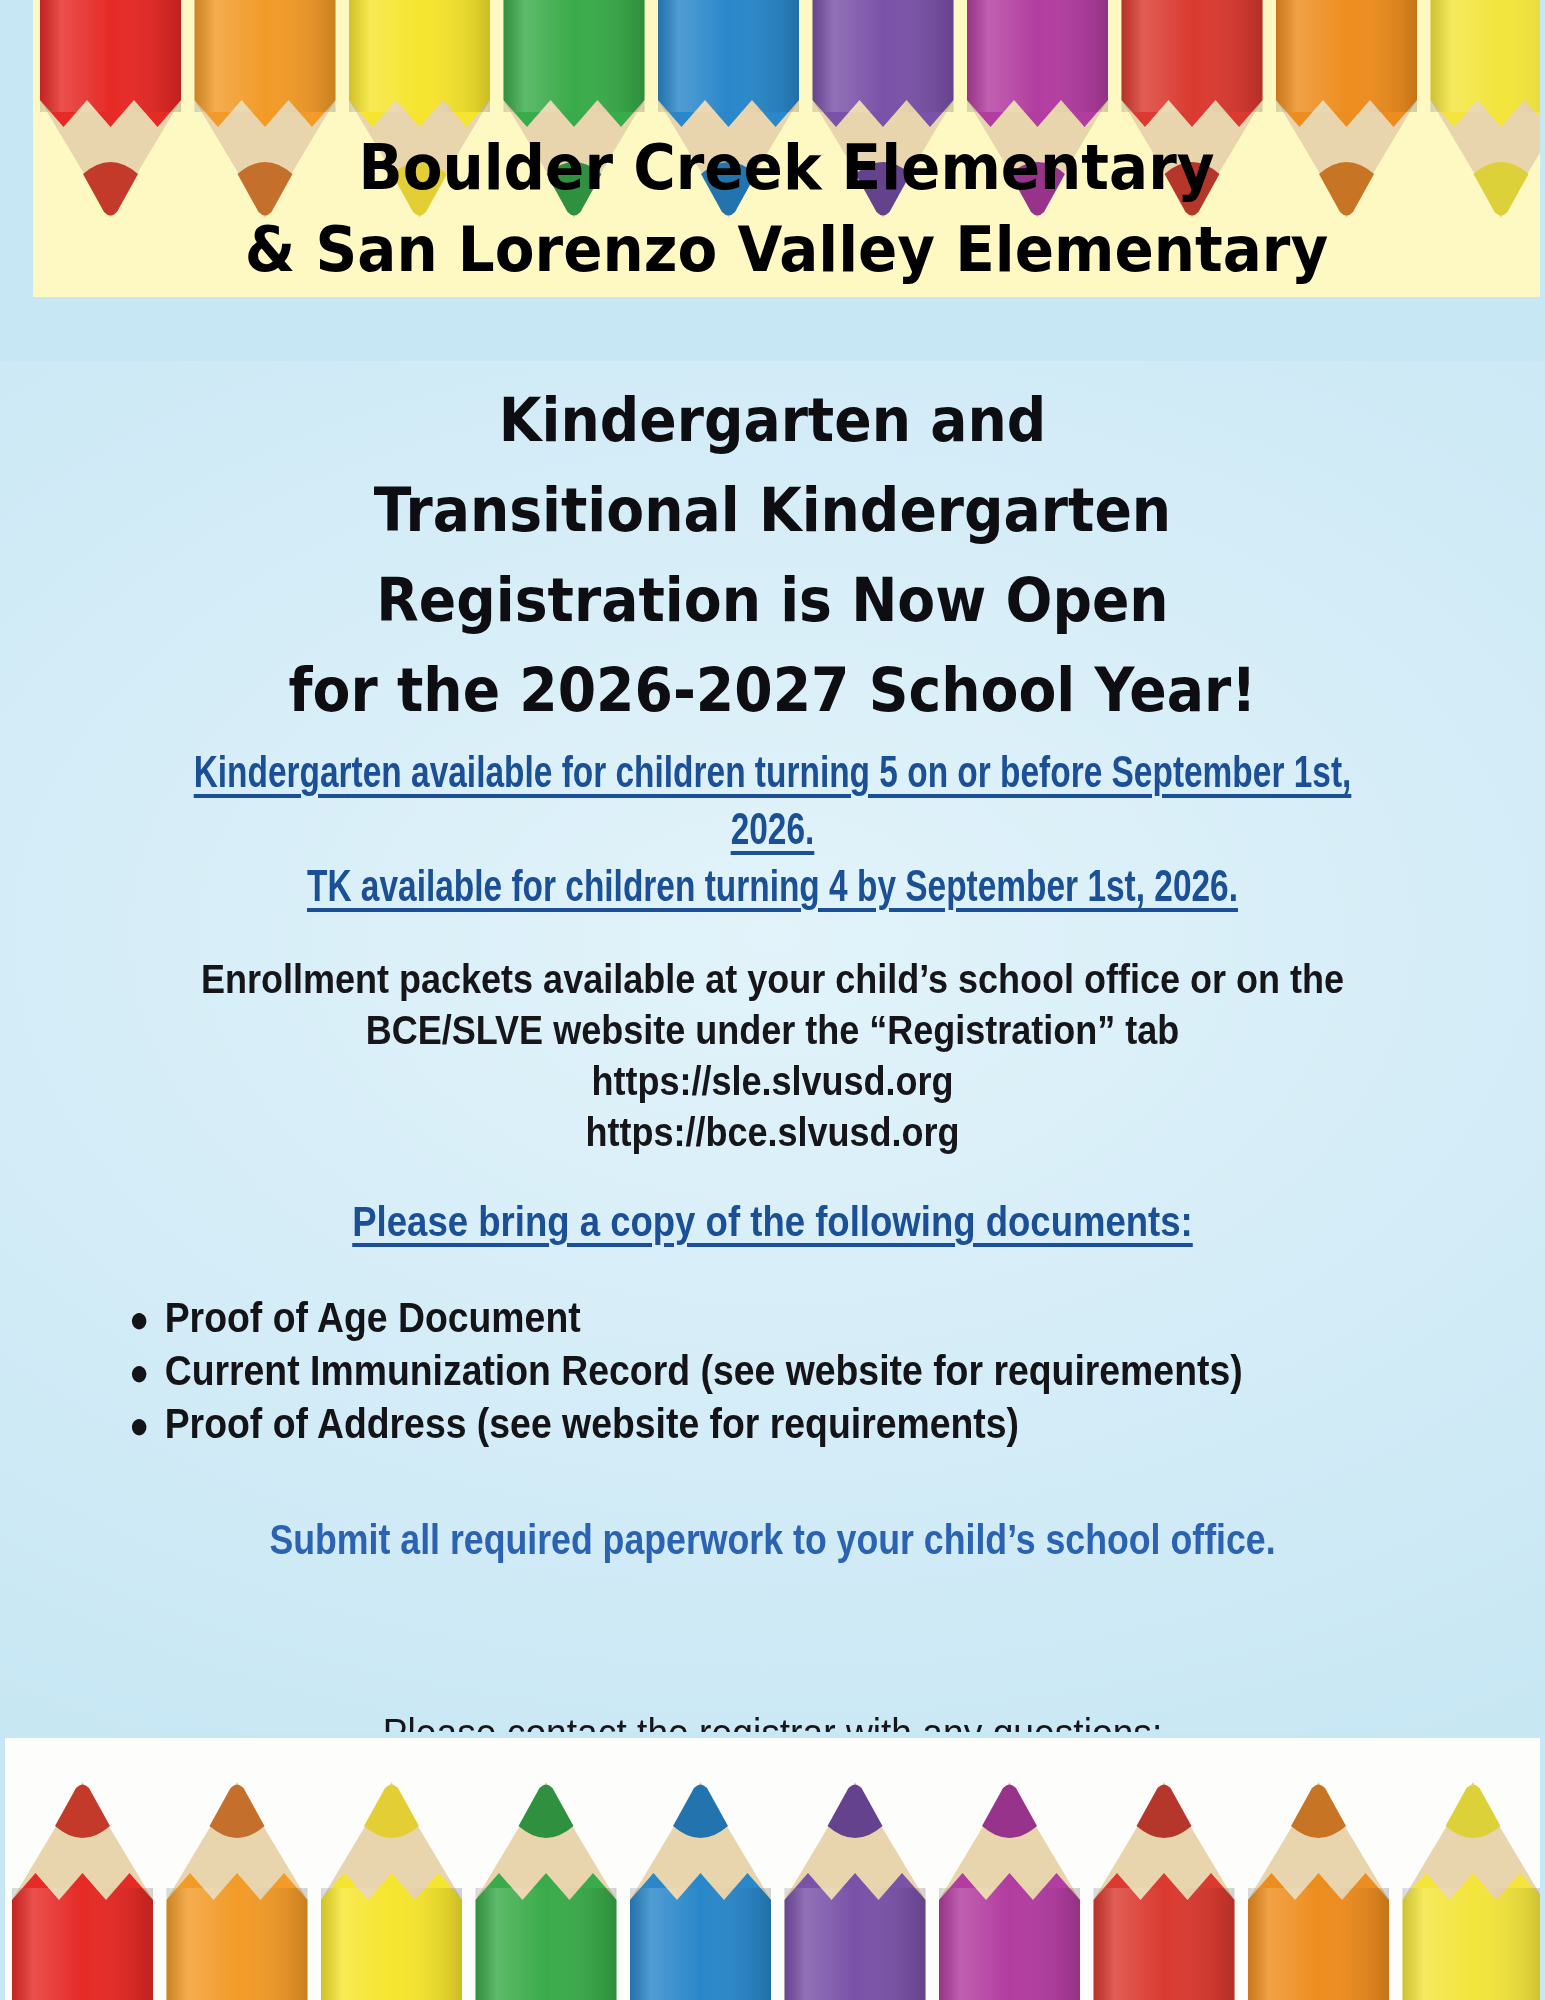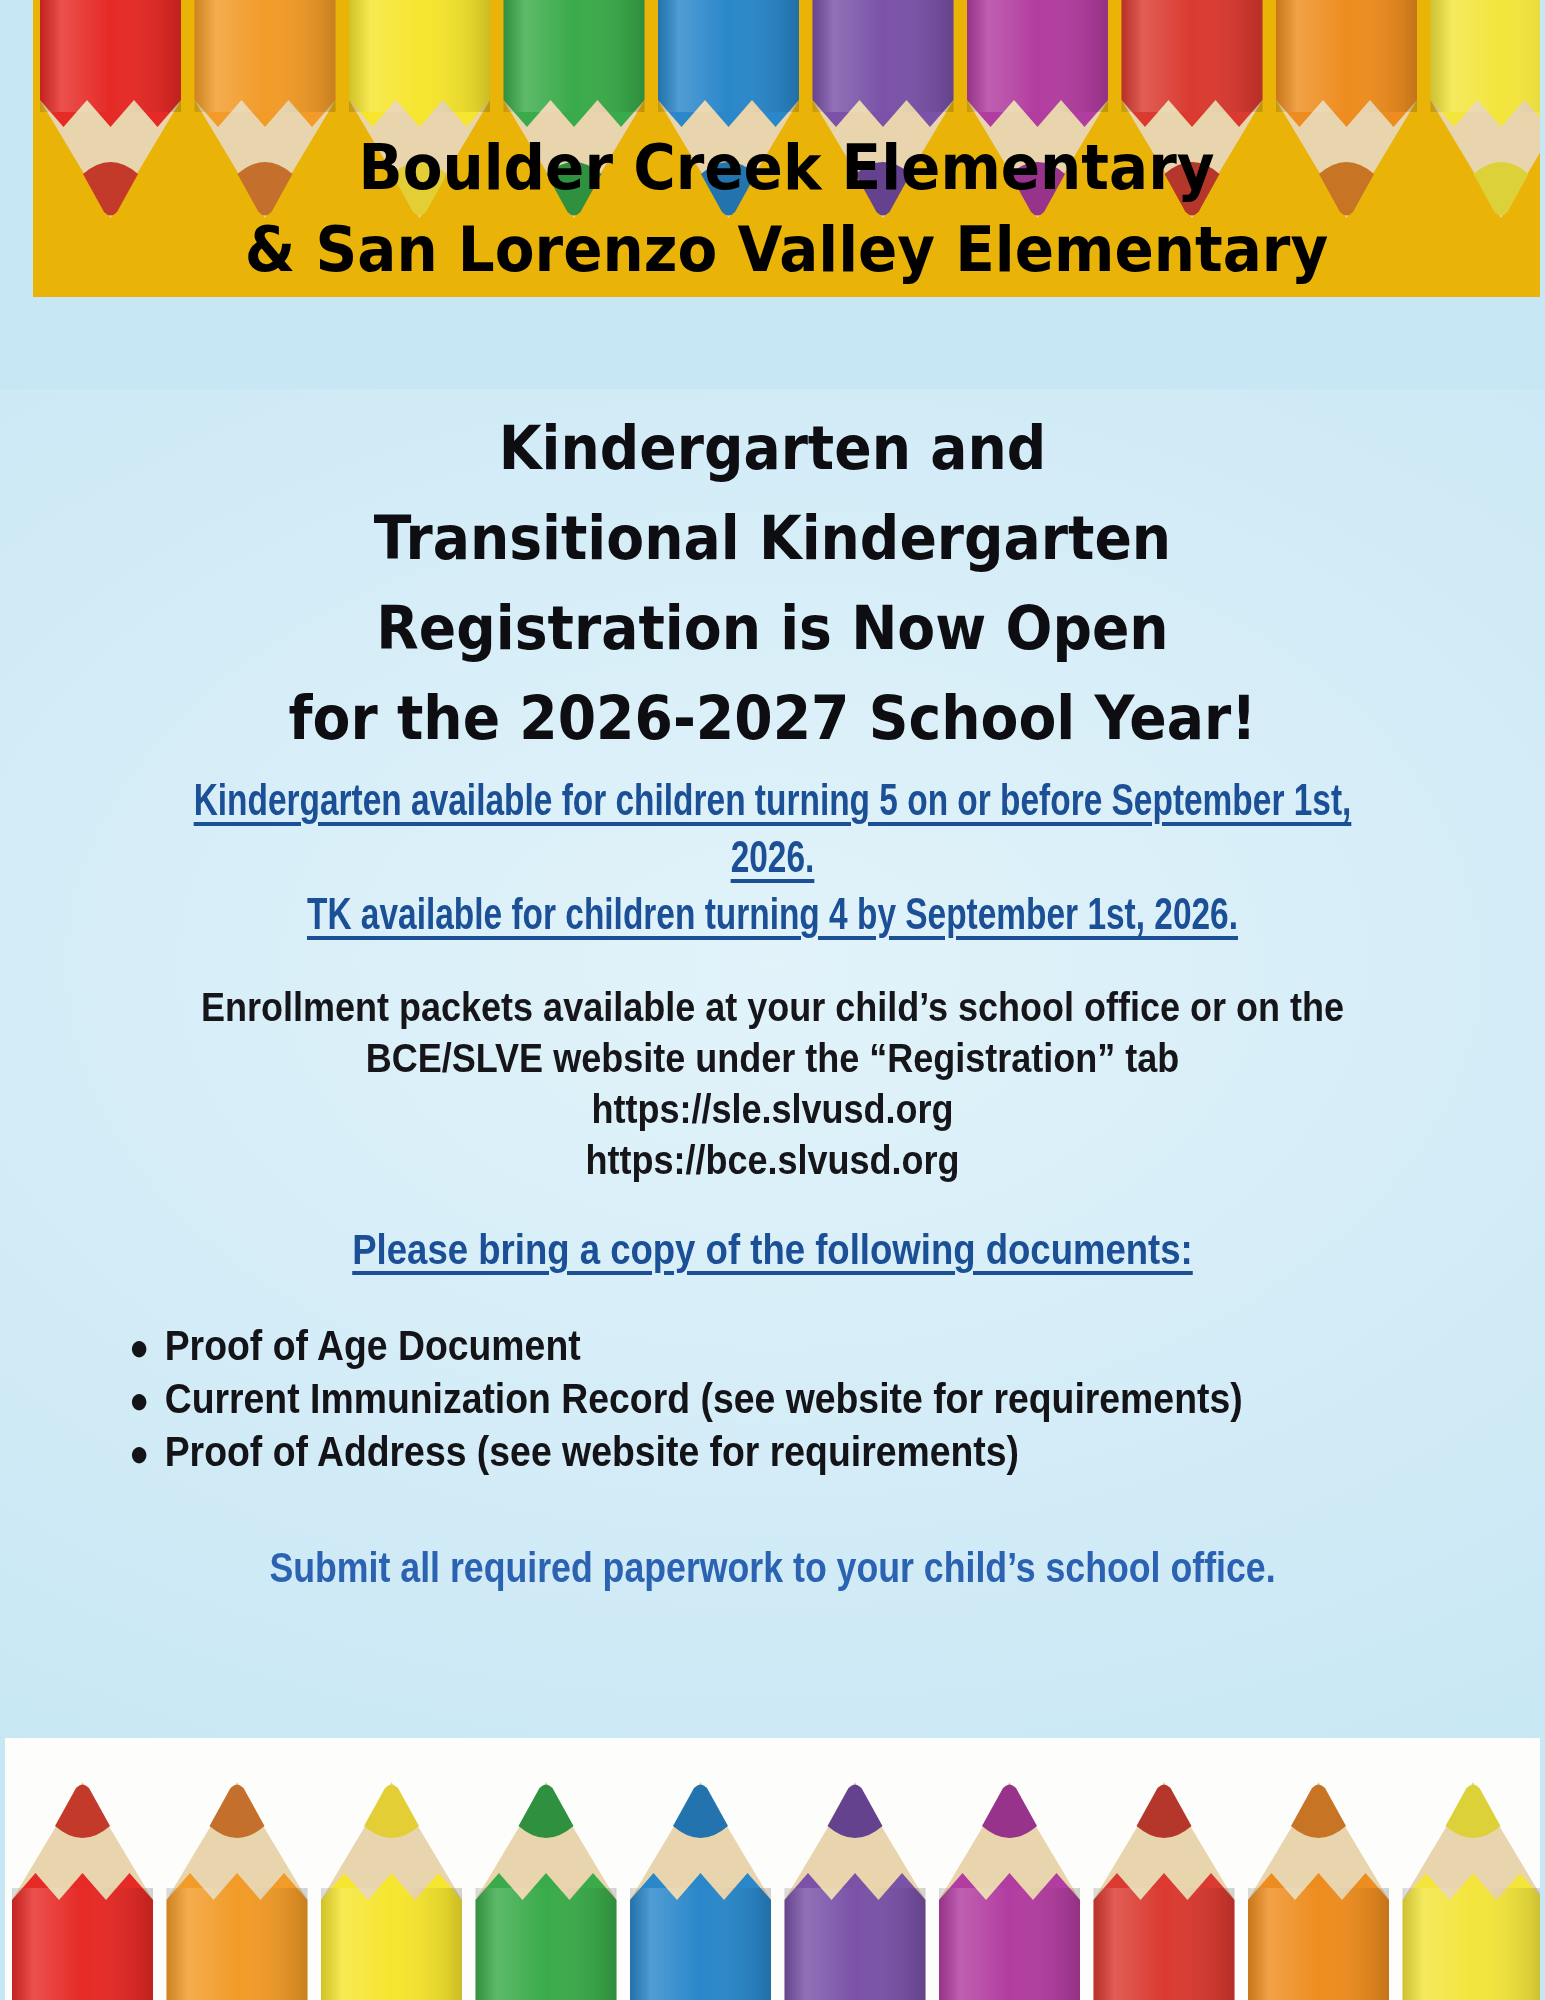--- a/index.html
+++ b/index.html
@@ -7,33 +7,33 @@
     position:relative;
     width:1545px;height:2000px;
     margin:0 auto;
     background:#c6e7f3;
     overflow:hidden;
     font-family:"Liberation Sans",sans-serif;
   }
   
   .header{
     position:absolute;top:0;left:5px;right:5px;height:297px;
-    background:#eab308;overflow:hidden;margin-left:28px;
+    background:#fef9c3;overflow:hidden;margin-left:28px;
   }
   .pencils-top{position:absolute;top:0;left:0;width:1545px;height:220px;display:block;}
   .school-names{
     position:absolute;left:0;right:0;bottom:6px;
     text-align:center;
     font-family:"DejaVu Sans",sans-serif;font-weight:bold;
     font-size:63px;line-height:82px;color:#000;
     transform:scaleX(.92);
   }
   
   .blue{
-    position:absolute;top:389px;left:0;width:1545px;height:1371px;
+    position:absolute;top:361px;left:0;width:1545px;height:1371px;
     background:radial-gradient(110% 80% at 50% 42%, #e2f3fa 0%, #d3ecf7 48%, #c2e5f2 100%);
     overflow:hidden;
   }
   .title{
     margin-top:14px;text-align:center;
     font-family:"DejaVu Sans",sans-serif;font-weight:bold;
     font-size:60px;line-height:90px;color:#0e0e12;
     transform:scaleX(.92);
   }
   .eligibility{

